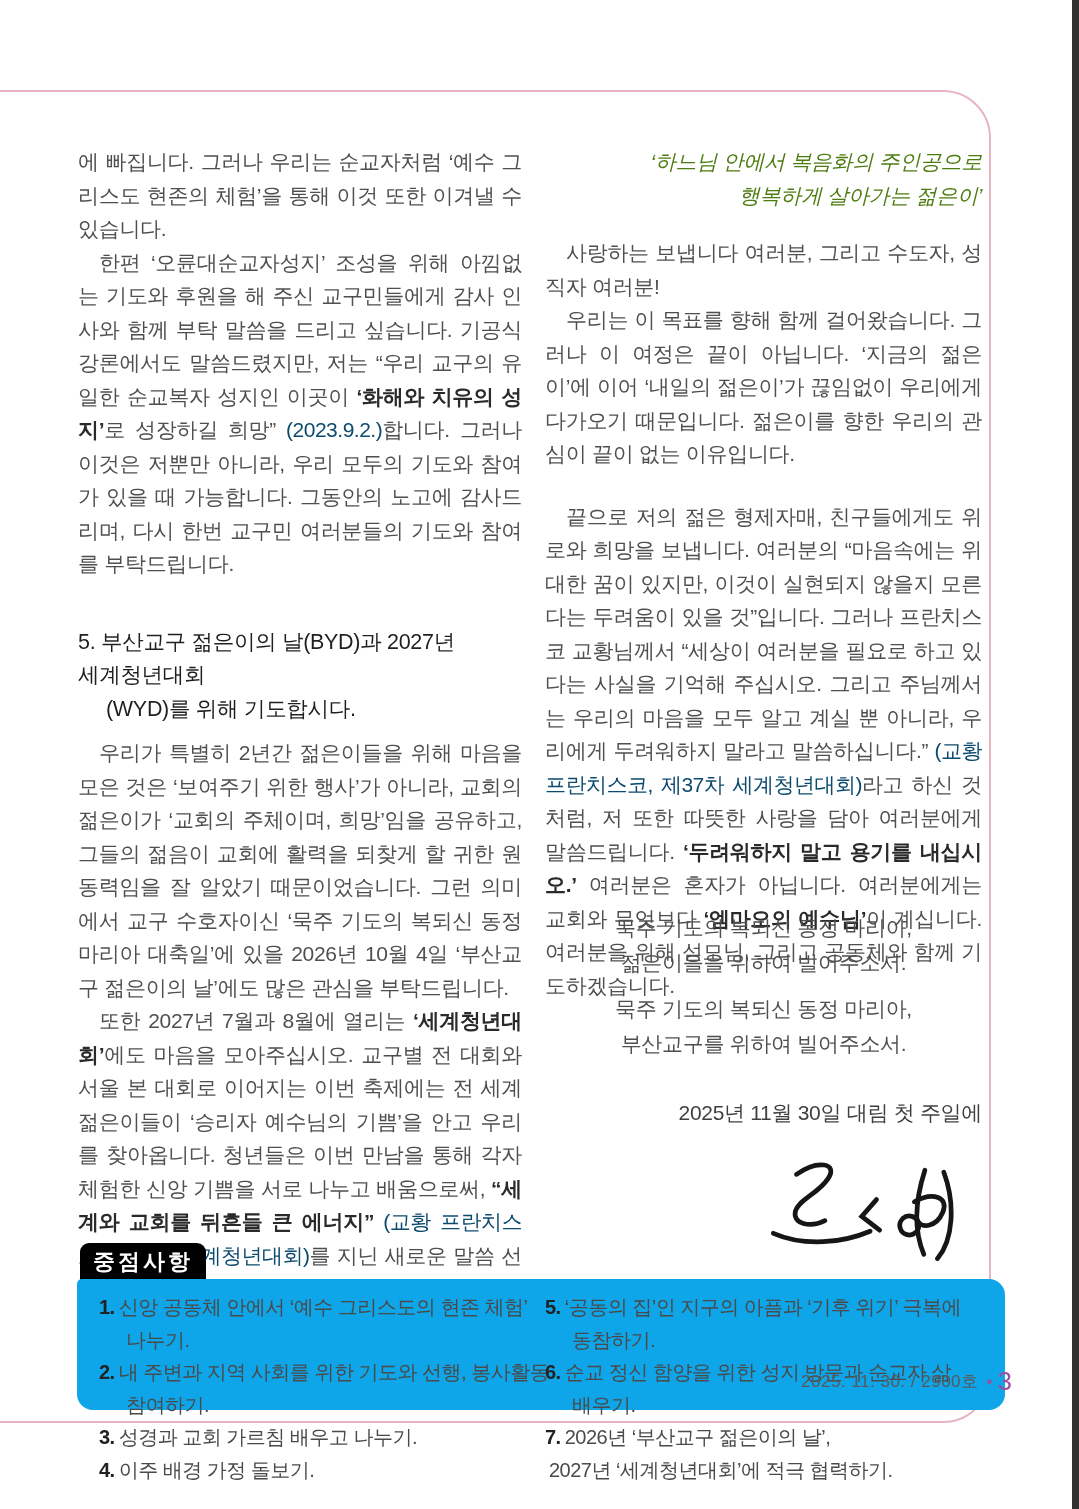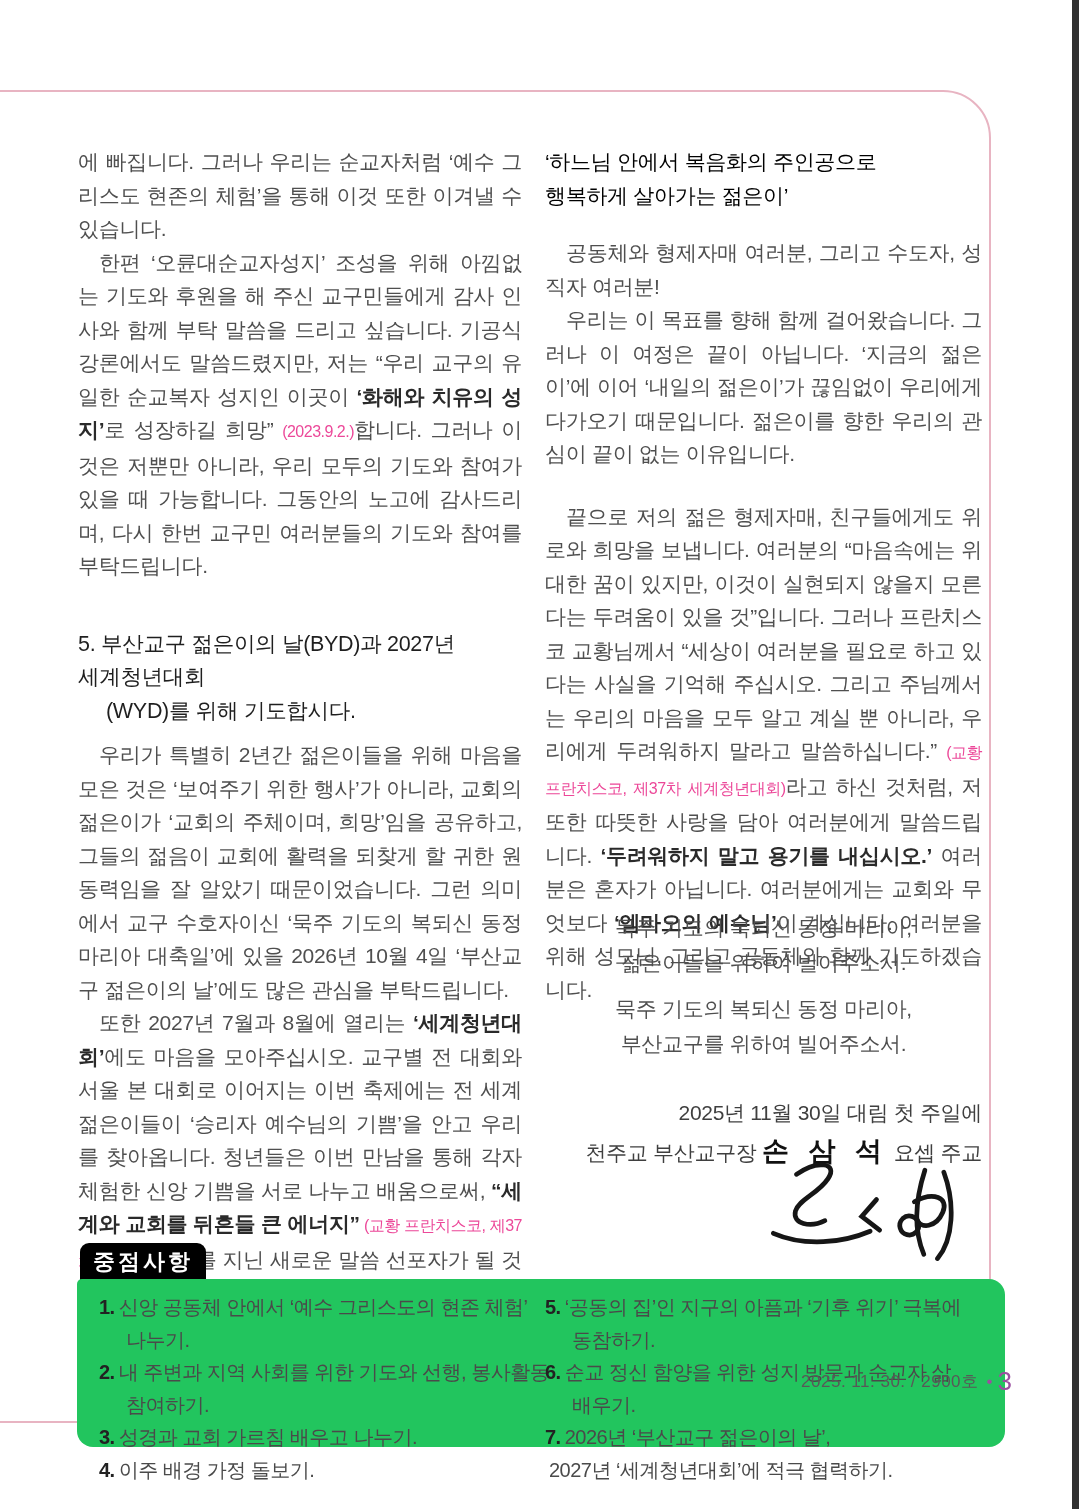--- a/index.html
+++ b/index.html
@@ -30,35 +30,36 @@
   .col-right { left:545px; width:437px; }
 
   .p {
     margin:0;
     font-size:21px; line-height:33.5px;
     color:#4f4f4f; letter-spacing:-0.3px;
     text-align:justify; word-break:break-all;
   }
   .ind { text-indent:21px; }
   .b { font-weight:bold; color:#2a2a2a; }
-  .s { font-size:16px; color:#ec4899; letter-spacing:-0.5px; }
+  .s { font-size:21px; color:#0c4a6e; letter-spacing:-0.5px; }
 
   .heading {
     margin:45px 0 0 0;
     font-size:21.5px; font-weight:normal; color:#1f1f1f;
     line-height:33.5px; letter-spacing:-0.3px;
     word-break:keep-all;
   }
   .heading .h2line { padding-left:28px; }
   .after-heading { margin-top:10px; }
 
   .pull-quote {
-    text-align:left; color:#000000;
+    text-align:right; color:#4d7c0f;
     font-size:21px; line-height:34px; letter-spacing:-0.3px;
     margin-bottom:23px;
+    font-style:italic;
   }
   
   .prayers {
     position:absolute; top:765px; left:0; width:437px;
     text-align:center; color:#4f4f4f;
     font-size:21px; line-height:35px; letter-spacing:-0.3px;
   }
   .couplet + .couplet { margin-top:11px; }
   .closing {
     position:absolute; top:951px; left:0; width:437px;
@@ -79,22 +80,22 @@
   .kp-tab {
     position:absolute; left:80px; top:1243px;
     width:126px; height:40px;
     background:#000000;
     border-radius:9px 9px 4px 4px;
     color:#ffffff; font-weight:bold; font-size:22px;
     letter-spacing:3px; text-align:center; line-height:38px;
   }
   .kp-box {
     position:absolute; left:77px; top:1279px;
-    width:928px; height:168px;
-    background:#22c55e;
+    width:928px; height:131px;
+    background:#0ea5e9;
     border-radius:5px 16px 16px 16px;
     padding-left:46px;
   }
   .kp-col { position:absolute; top:12px; }
   .kp-col-left  { left:22px;  width:452px; }
   .kp-col-right { left:468px; width:448px; }
   .kp-item {
     font-size:20px; line-height:32.5px; color:#4a4a4a;
     letter-spacing:-0.5px; word-break:keep-all;
     padding-left:27px; text-indent:-27px;
@@ -124,42 +125,37 @@
   </div>
   <p class="p ind after-heading"><span>우리가 특별히 2년간 젊은이들을 위해 마음을 모은 것은 ‘보여주기 위한 행사’가 아니라, 교회의 젊은이가 ‘교회의 주체이며, 희망’임을 공유하고, 그들의 젊음이 교회에 활력을 되찾게 할 귀한 원동력임을 잘 알았기 때문이었습니다. 그런 의미에서 교구 수호자이신 ‘묵주 기도의 복되신 동정 마리아 대축일’에 있을 2026년 10월 4일 ‘부산교구 젊은이의 날’에도 많은 관심을 부탁드립니다.</span></p>
   <p class="p ind"><span>또한 2027년 7월과 8월에 열리는 </span><span class="b">‘세계청년대회’</span><span>에도 마음을 모아주십시오. 교구별 전 대회와 서울 본 대회로 이어지는 이번 축제에는 전 세계 젊은이들이 ‘승리자 예수님의 기쁨’을 안고 우리를 찾아옵니다. 청년들은 이번 만남을 통해 각자 체험한 신앙 기쁨을 서로 나누고 배움으로써, </span><span class="b">“세계와 교회를 뒤흔들 큰 에너지”</span><span class="s"> (교황 프란치스코, 제37차 세계청년대회)</span><span>를 지닌 새로운 말씀 선포자가 될 것입니다. 그들에게 필요한 것은 우리의 따뜻한 환대와 끊임없는 기도입니다. 앞으로 2년간 이어질 젊은이 축제에 함께 해 주시길 바랍니다.</span></p>
 </div>
 
 <div class="col col-right">
   <div class="pull-quote">
     <div>‘하느님 안에서 복음화의 주인공으로</div>
     <div>행복하게 살아가는 젊은이’</div>
   </div>
-  <p class="p ind"><span>공동체와 형제자매 여러분, 그리고 수도자, 성직자 여러분!</span></p>
+  <p class="p ind"><span>사랑하는 보냅니다 여러분, 그리고 수도자, 성직자 여러분!</span></p>
   <p class="p ind"><span>우리는 이 목표를 향해 함께 걸어왔습니다. 그러나 이 여정은 끝이 아닙니다. ‘지금의 젊은이’에 이어 ‘내일의 젊은이’가 끊임없이 우리에게 다가오기 때문입니다. 젊은이를 향한 우리의 관심이 끝이 없는 이유입니다.</span></p>
   <p class="p ind" style="margin-top:29px;"><span>끝으로 저의 젊은 형제자매, 친구들에게도 위로와 희망을 보냅니다. 여러분의 “마음속에는 위대한 꿈이 있지만, 이것이 실현되지 않을지 모른다는 두려움이 있을 것”입니다. 그러나 프란치스코 교황님께서 “세상이 여러분을 필요로 하고 있다는 사실을 기억해 주십시오. 그리고 주님께서는 우리의 마음을 모두 알고 계실 뿐 아니라, 우리에게 두려워하지 말라고 말씀하십니다.” </span><span class="s">(교황 프란치스코, 제37차 세계청년대회)</span><span>라고 하신 것처럼, 저 또한 따뜻한 사랑을 담아 여러분에게 말씀드립니다. </span><span class="b">‘두려워하지 말고 용기를 내십시오.’</span><span> 여러분은 혼자가 아닙니다. 여러분에게는 교회와 무엇보다 </span><span class="b">‘엠마오의 예수님’</span><span>이 계십니다. 여러분을 위해 성모님, 그리고 공동체와 함께 기도하겠습니다.</span></p>
 
   <div class="prayers">
     <div class="couplet">
       <div>묵주 기도의 복되신 동정 마리아,</div>
       <div>젊은이들을 위하여 빌어주소서.</div>
     </div>
     <div class="couplet">
       <div>묵주 기도의 복되신 동정 마리아,</div>
       <div>부산교구를 위하여 빌어주소서.</div>
     </div>
   </div>
 
   <div class="closing">
     <div class="date">2025년 11월 30일 대림 첫 주일에</div>
-    <div class="signer">
-      <span>천주교 부산교구장</span>
-      <span class="name">손 삼 석</span>
-      <span>요셉 주교</span>
-    </div>
   </div>
 
   <svg class="signature" viewBox="0 0 190 102">
     <g fill="none" stroke="#161616" stroke-width="4.5" stroke-linecap="round">
       <path d="M28,20 C48,6 68,9 58,24 C49,38 30,44 27,55 C24,67 41,71 55,64"></path>
       <path d="M6,76 C36,89 72,85 98,74"></path>
       <path d="M104,44 l-14,16 l17,13"></path>
       <path d="M129,62 a9,9 0 1,1 -0.4,0.4"></path>
       <path d="M150,16 C141,44 139,72 149,96"></path>
       <path d="M140,46 C158,36 173,42 167,56 C161,70 146,73 142,62"></path>

